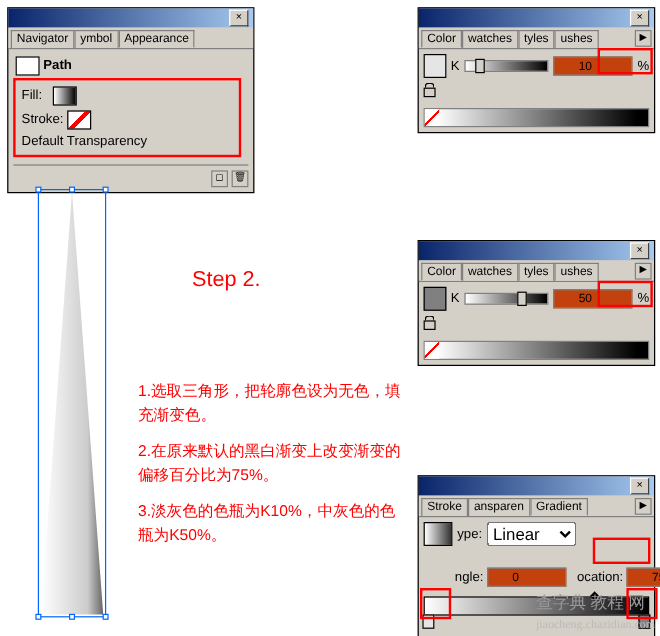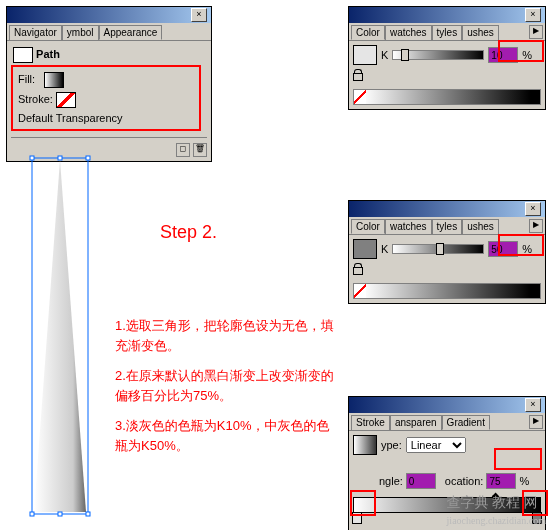--- a/index.html
+++ b/index.html
@@ -5,21 +5,21 @@
 body{margin:0;font-family:Arial,sans-serif;font-size:11px;background:#fff;position:relative;width:550px;height:530px;overflow:hidden}
 .panel{position:absolute;background:#d4d0c8;border:1px solid #000}
 .titlebar{background:linear-gradient(to right,#0a246a,#a6caf0);height:16px;display:flex;align-items:center;padding:0 4px}
 .tabs{display:flex;background:#d4d0c8;padding:2px 2px 0}
 .tab{font-size:10px;padding:1px 4px;background:#d4d0c8;border:1px solid #808080;border-bottom:none;margin-right:0;cursor:pointer}
 .tab.active{background:#d4d0c8;border-bottom:1px solid #d4d0c8;position:relative;z-index:1}
 .panel-body{padding:4px;border-top:1px solid #808080}
 .swatch{width:18px;height:14px;border:1px solid #000;display:inline-block;vertical-align:middle}
 .slider{display:inline-block;height:8px;background:linear-gradient(to right,#fff,#000);border:1px solid #808080;position:relative;vertical-align:middle}
 .slider-thumb{position:absolute;width:6px;height:10px;background:#d4d0c8;border:1px solid #000;top:-2px}
-.input{width:24px;height:14px;border:1px solid #808080;background:#a21caf;font-size:10px;padding:0 2px;vertical-align:middle}
+.input{width:24px;height:14px;border:1px solid #808080;background:#c2410c;font-size:10px;padding:0 20px;vertical-align:middle}
 .redbox{border:2px solid red;position:absolute}
 .lock{width:10px;height:12px;display:inline-block;position:relative}
 .lock::before{content:"";position:absolute;width:6px;height:4px;border:1px solid #000;border-bottom:none;border-radius:3px 3px 0 0;left:1px;top:0}
 .lock::after{content:"";position:absolute;width:8px;height:6px;background:#d4d0c8;border:1px solid #000;left:0;top:4px}
 .arrow-btn{width:12px;height:12px;background:#d4d0c8;border:1px solid #808080;display:inline-block;font-size:8px;text-align:center;line-height:10px;cursor:pointer}
 .close-btn{background:#d4d0c8;border:1px solid #fff;border-right-color:#404040;border-bottom-color:#404040;width:14px;height:12px;font-size:9px;text-align:center;line-height:10px;margin-left:auto;cursor:pointer}
 .step-title{position:absolute;color:red;font-weight:normal;font-size:18px}
 .instr{position:absolute;color:red;font-size:13px;line-height:1.5}
 .triangle{position:absolute}
 .spectrum{height:14px;background:linear-gradient(to right,#fff 0%,#fff 5%,#000 95%,#000 100%);border:1px solid #808080;margin-top:6px;position:relative}
@@ -124,21 +124,21 @@
   <div class="tabs">
     <span class="tab">Stroke</span>
     <span class="tab">ansparen</span>
     <span class="tab active">Gradient</span>
     <span class="arrow-btn" style="margin-left:auto">▶</span>
   </div>
   <div class="panel-body">
     <div style="display:flex;align-items:center;gap:4px">
       <span class="swatch" style="width:22px;height:18px;background:linear-gradient(to right,#fff,#333)"></span>
       <span>ype:</span>
-      <select style="font-size:11px;width:60px"><option>Linear</option></select>
+      <select style="font-size:14px;width:74px"><option>Linear</option></select>
     </div>
     <div style="margin-top:18px;display:flex;align-items:center;gap:3px;padding-left:26px">
       <span>ngle:</span>
       <input class="input" value="0" style="">
       <span style="margin-left:6px">ocation:</span>
       <input class="input" value="75" style="">
       <span>%</span>
     </div>
     <div class="gradient-bar">
       <span style="position:absolute;left:74%;top:-8px;font-size:10px">◆</span>

